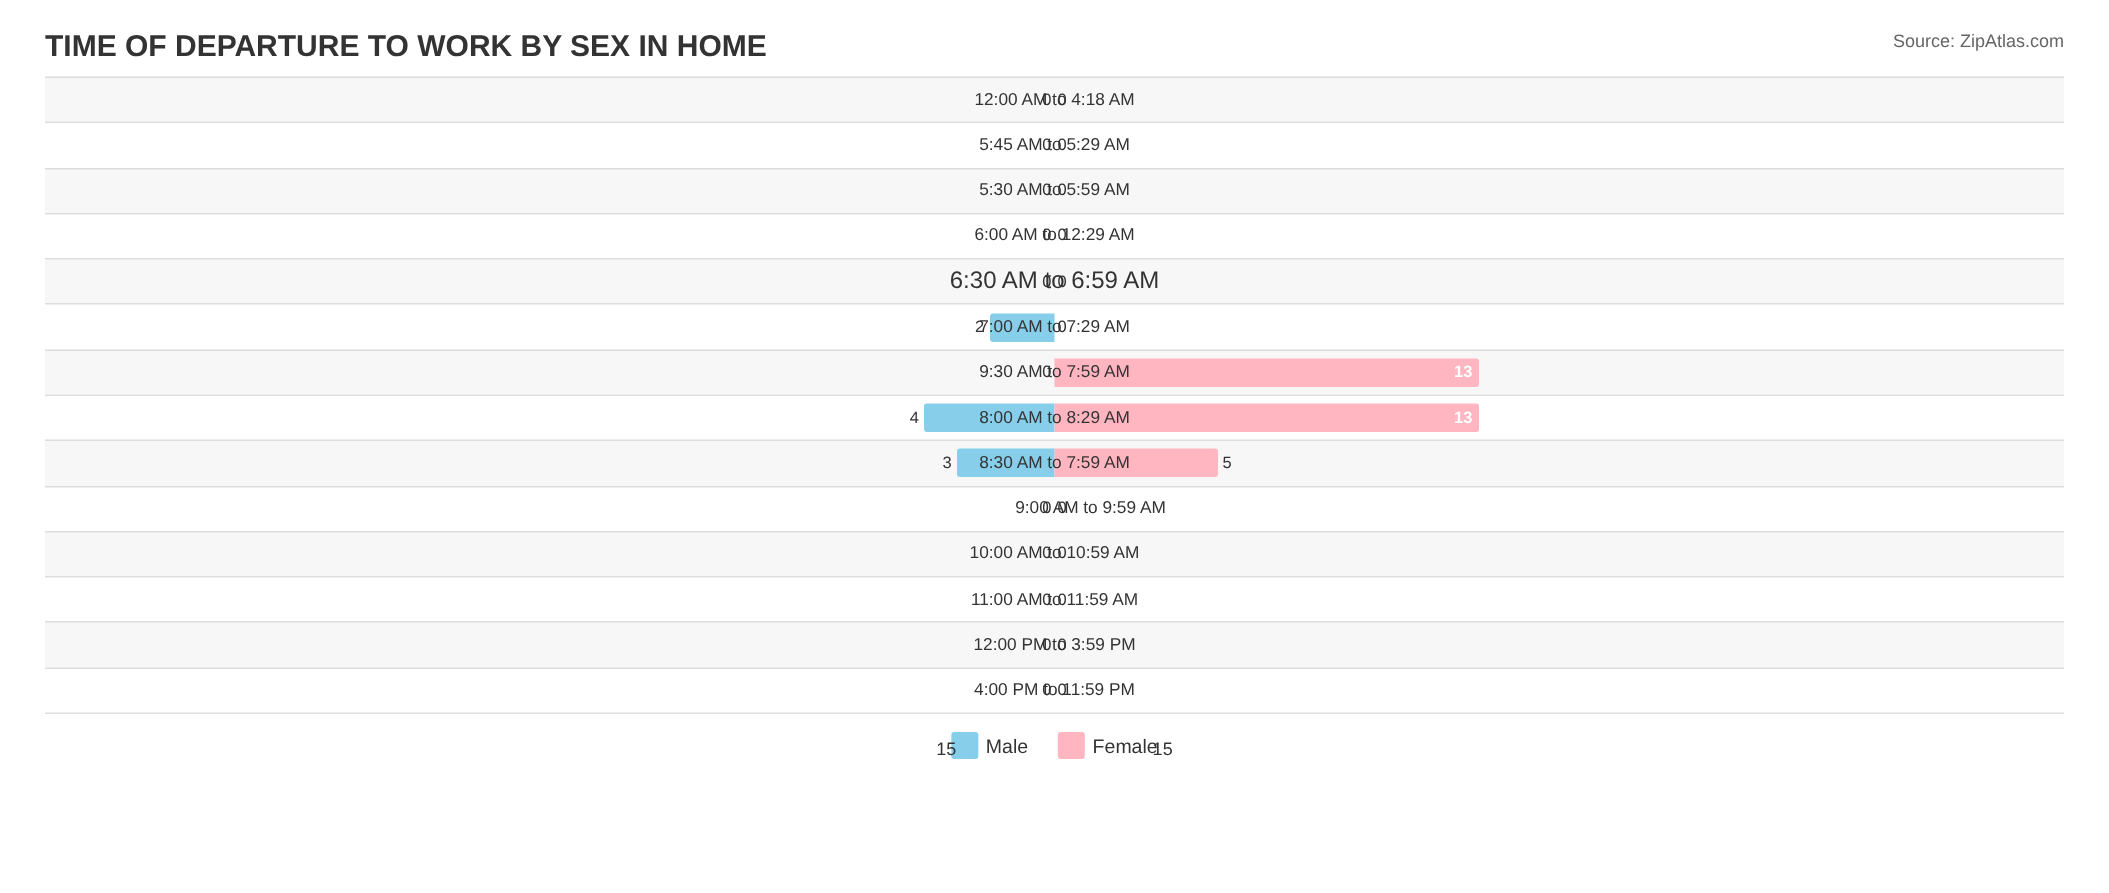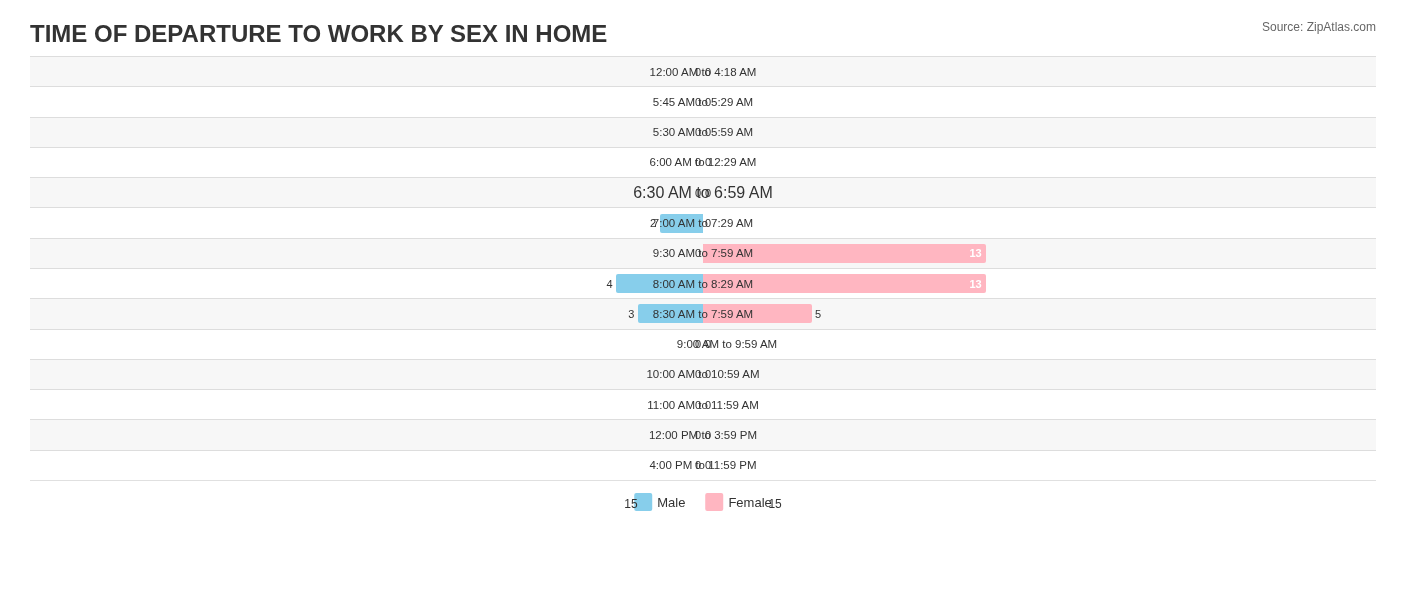--- a/index.html
+++ b/index.html
@@ -11,21 +11,21 @@
       overflow: hidden;
     }
     .chart-container {
       width: 1406px;
       height: 595px;
       padding: 20px 30px 50px 30px;
       position: relative;
       background: #fff;
     }
     .chart-title {
-      font-size: 24px;
+      font-size: 20px;
       font-weight: bold;
       color: #333;
       margin-bottom: 8px;
     }
     .source-text {
       position: absolute;
       top: 20px;
       right: 30px;
       font-size: 12px;
       color: #666;

